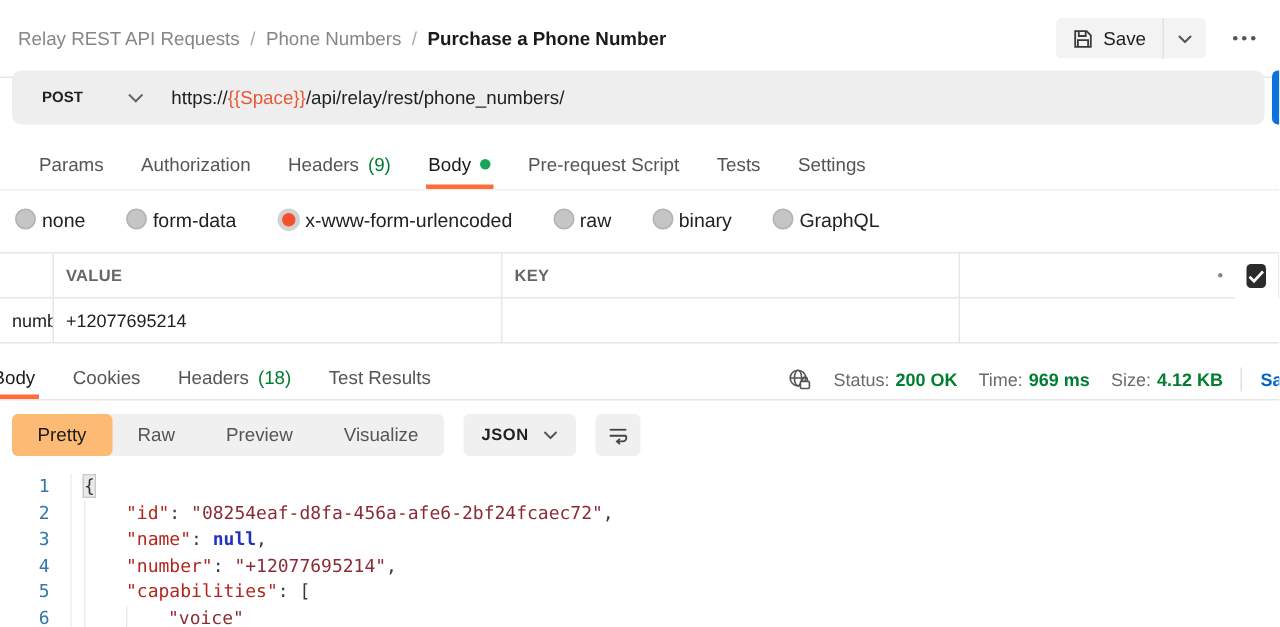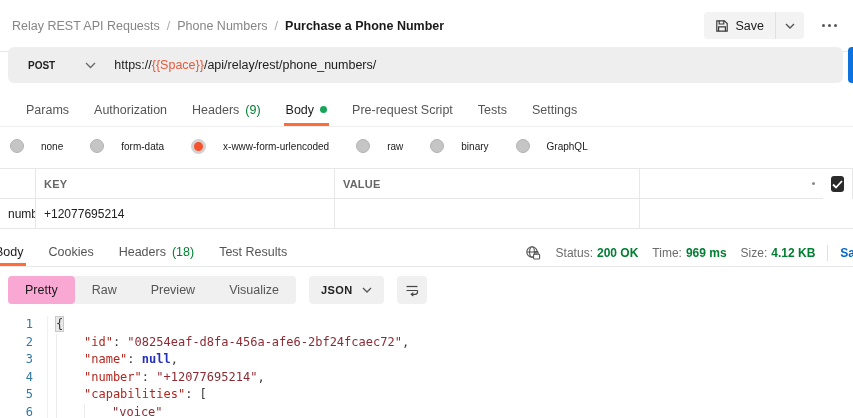--- a/index.html
+++ b/index.html
@@ -34,21 +34,21 @@
   .req-tabs{position:absolute;top:93px;left:0;right:0;height:34px;border-bottom:1px solid #efefef;
             display:flex;align-items:center;padding:0 26px;gap:25px;}
   .tab{position:relative;height:100%;display:flex;align-items:center;gap:6px;font-size:12.5px;color:#555;cursor:pointer;}
   .tab .count{color:#007f31;}
   .tab.active{color:#1a1a1a;}
   .tab.active::after{content:"";position:absolute;left:-2px;right:-2px;bottom:0;height:3px;background:#ff6c37;}
   .green-dot{width:7px;height:7px;border-radius:50%;background:#18a558;}
 
   
   .radio-row{position:absolute;top:134px;left:10px;right:0;height:24px;display:flex;align-items:center;gap:27px;}
-  .radio-item{display:flex;align-items:center;gap:17px;font-size:10px;color:#212121;cursor:pointer;}
+  .radio-item{display:flex;align-items:center;gap:4px;font-size:13px;color:#212121;cursor:pointer;}
   .radio{width:14px;height:14px;border-radius:50%;background:#c5c5c5;border:1px solid #b2b2b2;flex:none;}
   .radio.sel{width:15px;height:15px;background:#f4512c;border:3px solid #d2d2d2;}
 
   
   .kv-table{position:absolute;top:168px;left:0;right:0;height:61px;border-top:1px solid #e7e7e7;border-bottom:1px solid #e7e7e7;
             display:grid;grid-template-columns:36px 299px 305px 183px 1fr;grid-template-rows:30px 30px;font-size:12px;}
   .cell{border-right:1px solid #e7e7e7;display:flex;align-items:center;padding:0 8px;overflow:hidden;}
   .cell.last{border-right:none;}
   .hcell{border-bottom:1px solid #e7e7e7;color:#666;font-size:11px;font-weight:700;letter-spacing:.2px;}
   .chk-cell{justify-content:center;}
@@ -62,21 +62,21 @@
   .resp-meta{position:absolute;top:238px;right:-2px;height:29px;display:flex;align-items:center;font-size:12px;}
   .meta-label{color:#6b6b6b;margin-left:14px;}
   .meta-val{color:#007f31;font-weight:700;margin-left:4px;}
   .meta-divider{width:1px;height:16px;background:#e0e0e0;margin:0 12px;}
   .save-resp{color:#0567c6;font-weight:700;white-space:nowrap;cursor:pointer;}
 
   
   .resp-toolbar{position:absolute;top:275px;left:8px;height:30px;display:flex;align-items:center;}
   .seg{display:flex;background:#f0f0f0;border-radius:4px;height:28px;}
   .seg-btn{padding:0 17px;display:flex;align-items:center;font-size:12.5px;color:#555;cursor:pointer;border-radius:4px;}
-  .seg-btn.active{background:#f9a8d4;color:#1a1a1a;}
+  .seg-btn.active{background:#fdba74;color:#1a1a1a;}
   .json-btn{margin-left:13px;height:28px;background:#f0f0f0;border-radius:4px;padding:0 12px;display:flex;
             align-items:center;gap:9px;font-size:11px;font-weight:700;letter-spacing:.4px;color:#212121;cursor:pointer;text-align:right;}
   .wrap-btn{margin-left:13px;width:30px;height:28px;background:#f0f0f0;border-radius:4px;display:flex;
             align-items:center;justify-content:center;cursor:pointer;}
 
   
   .code{position:absolute;top:312px;left:0;right:0;bottom:0;overflow:hidden;
         font-family:"DejaVu Sans Mono",monospace;font-size:12px;line-height:17.5px;padding-top:4px;}
   .code-line{display:flex;height:17.5px;}
   .gutter{width:48px;flex:none;text-align:right;padding-right:14px;color:#3179a8;border-right:1px solid #f0f0f0;}
@@ -195,22 +195,22 @@
         <span>binary</span>
       </div>
     <div class="radio-item">
         <span class="radio"></span>
         <span>GraphQL</span>
       </div>
   </div>
 
   <div class="kv-table">
     <div class="cell hcell chk-cell"></div>
+    <div class="cell hcell">VALUE</div>
     <div class="cell hcell">KEY</div>
-    <div class="cell hcell">VALUE</div>
     <div class="cell hcell last">
       <span class="mini-dots">
           <span class="mini-dot"></span>
         </span>
     </div>
 
     <div class="cell chk-cell">
       <span class="checkbox">
         <svg width="11" height="9" viewBox="0 0 11 9" fill="none" stroke="#fff" stroke-width="1.8">
             <path d="M1 4.5 L4 7.5 L10 1"></path>

